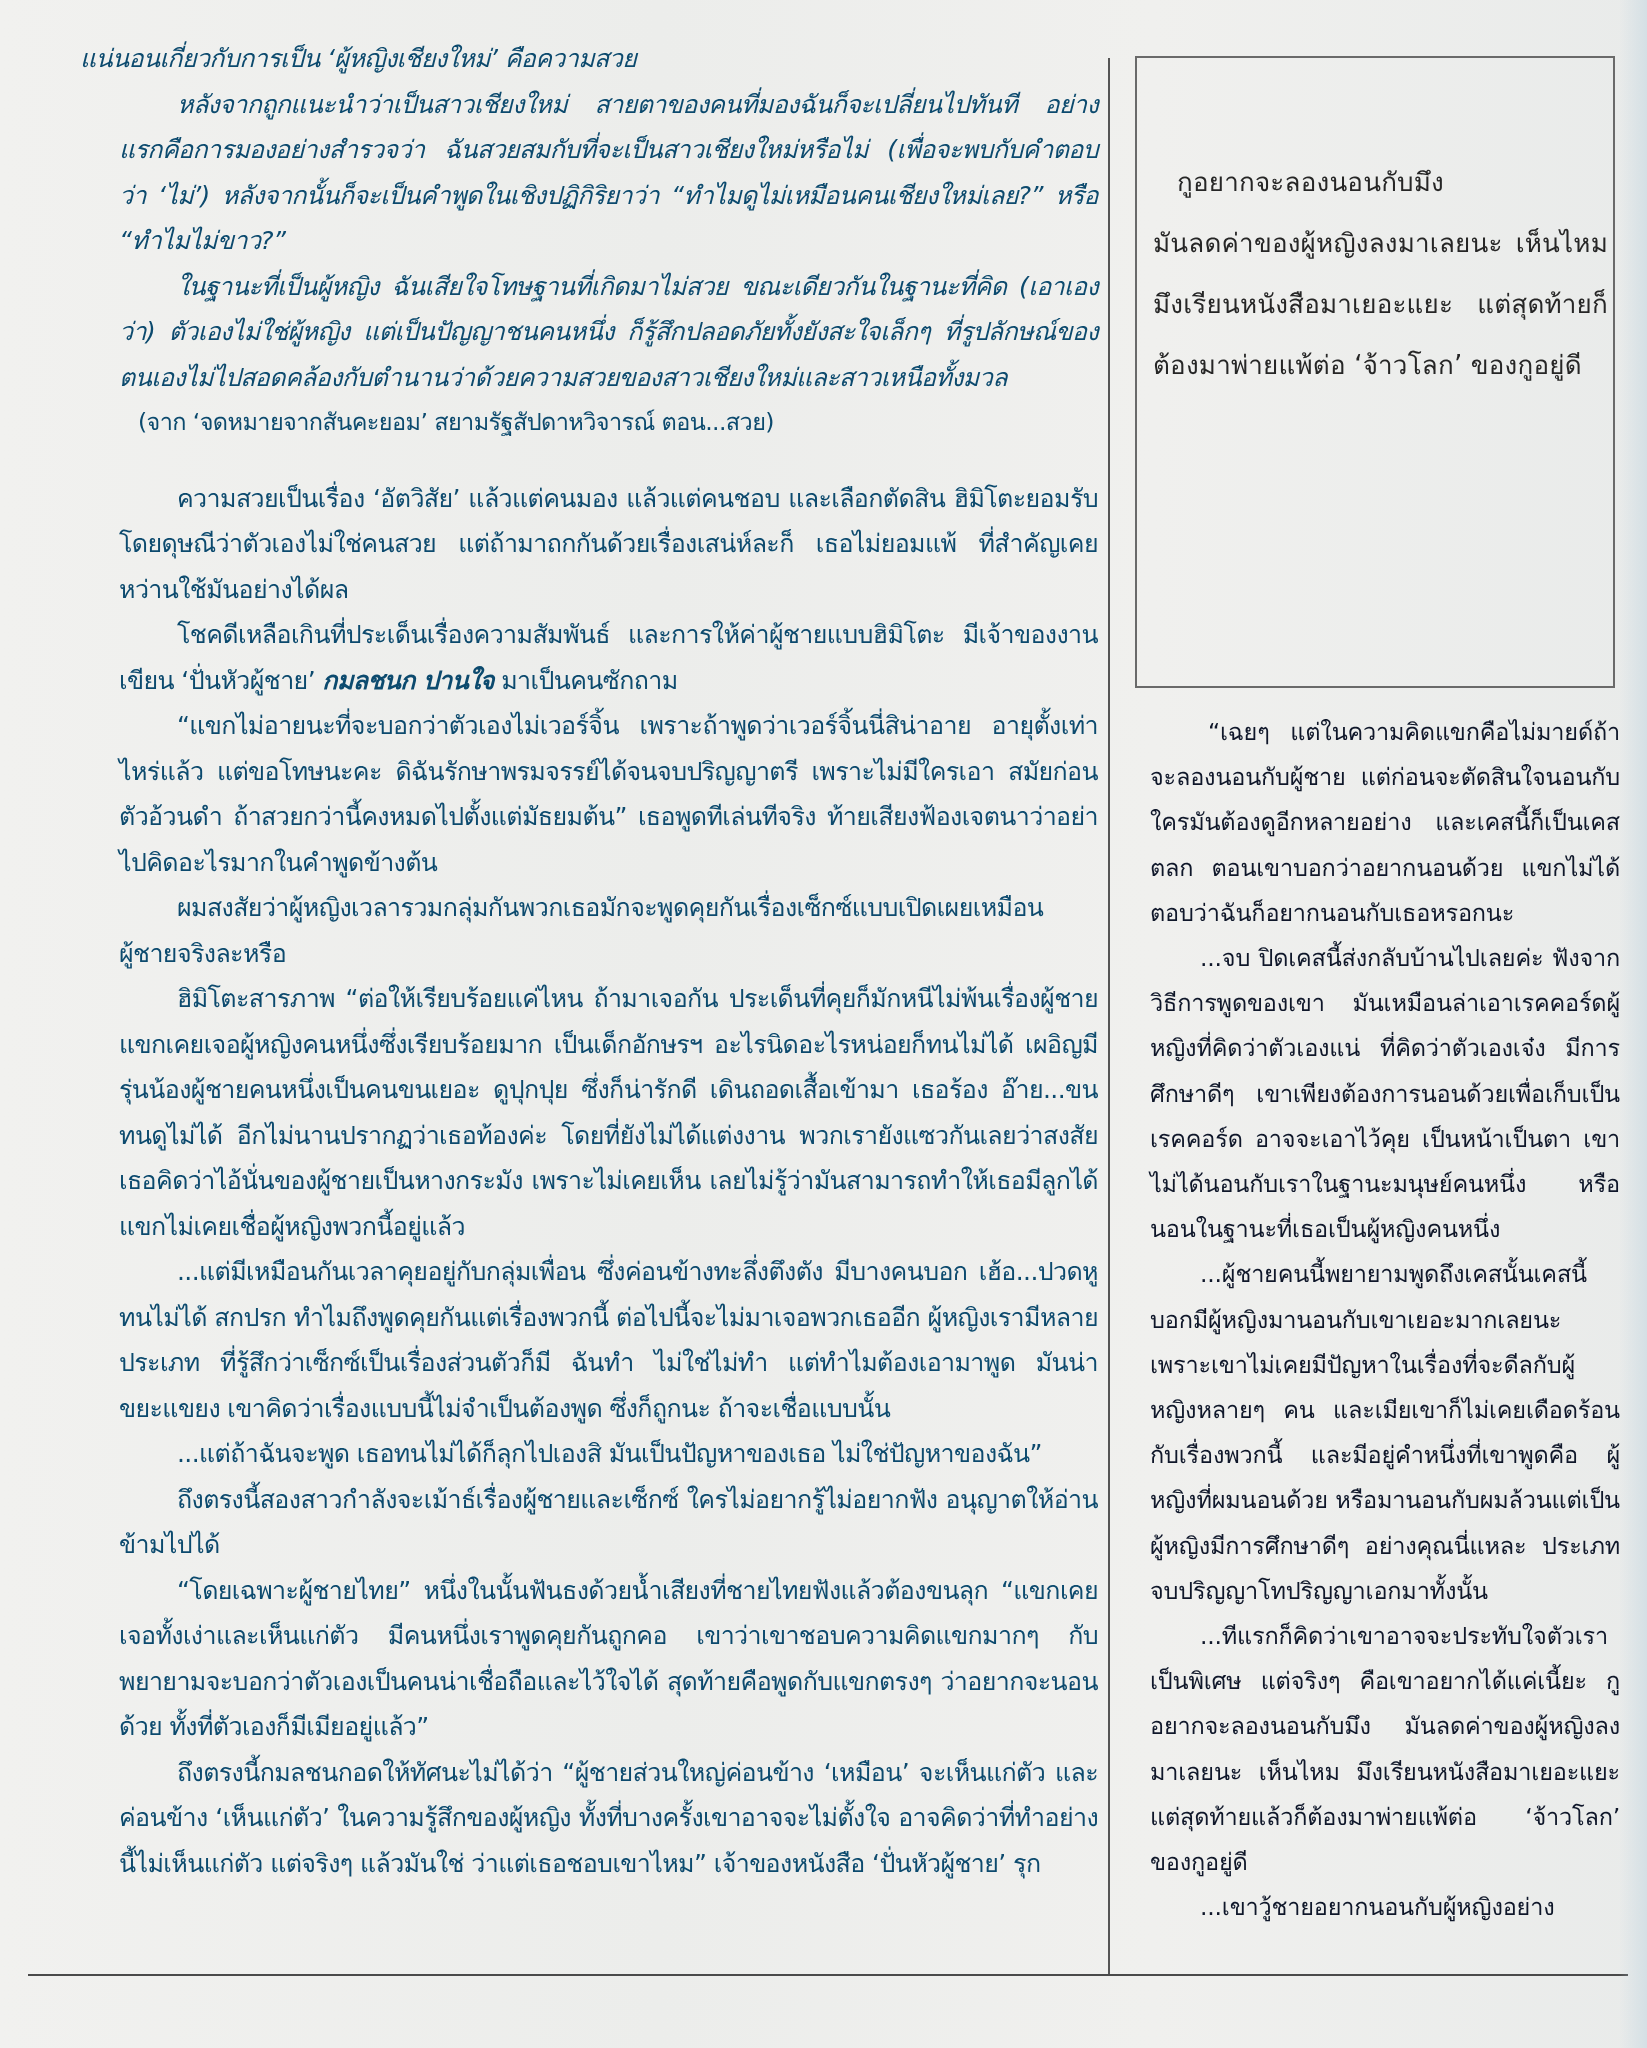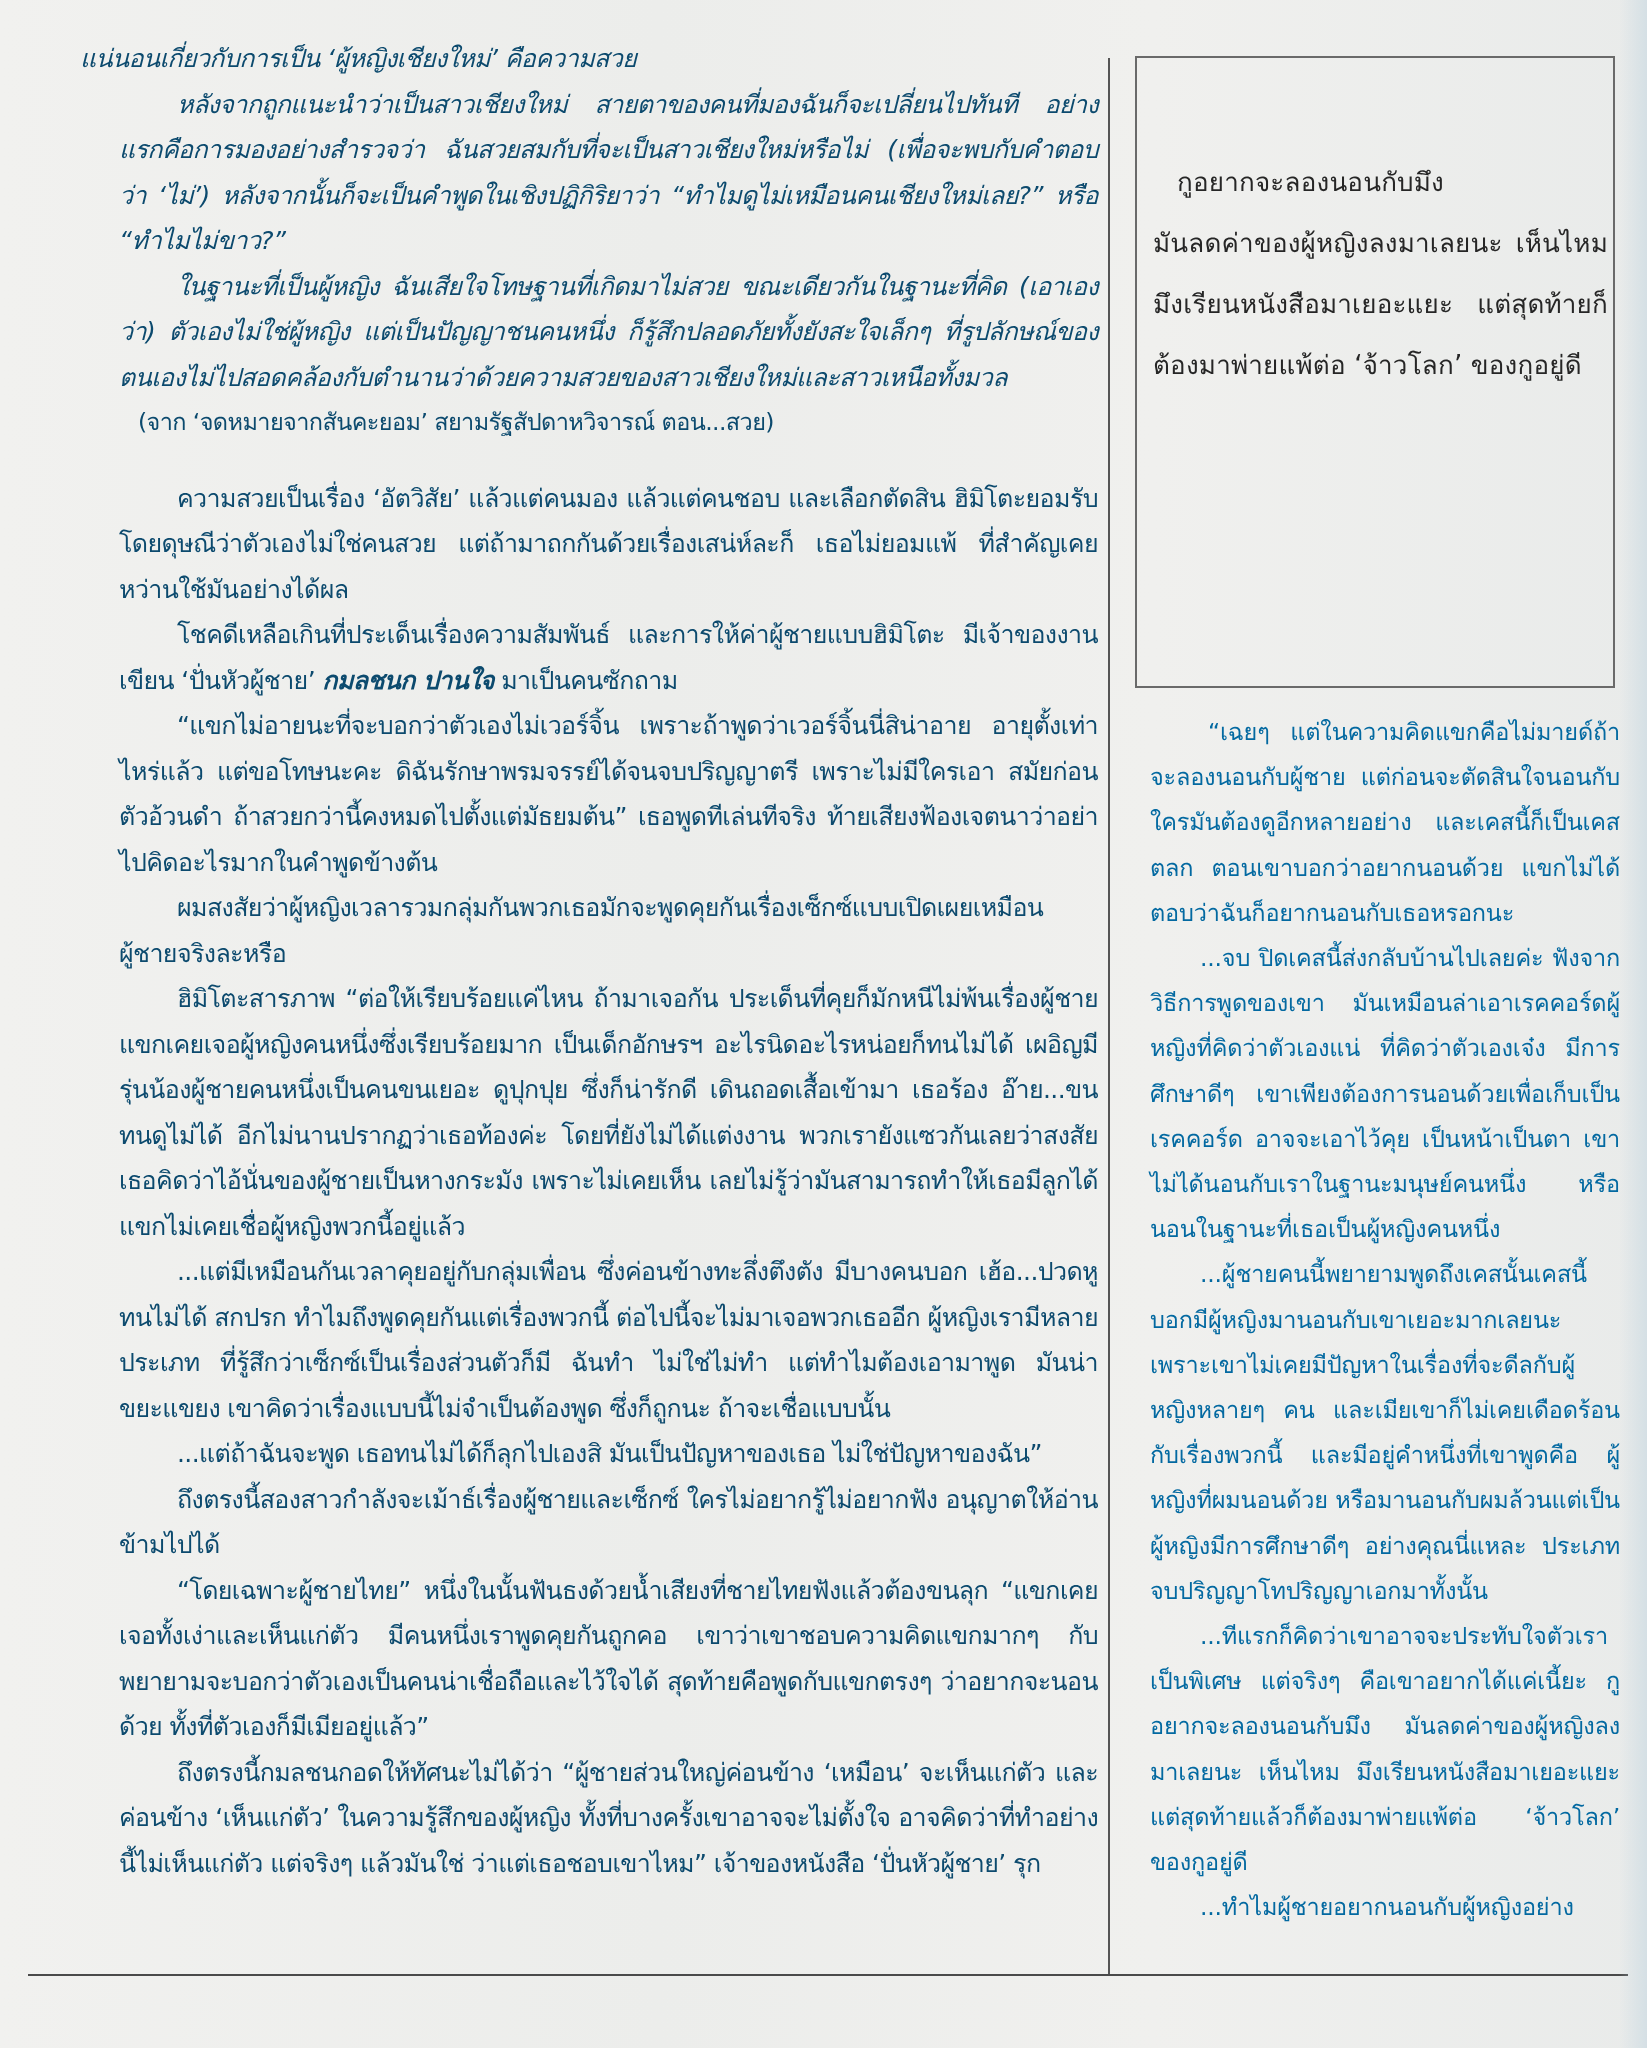--- a/index.html
+++ b/index.html
@@ -47,21 +47,21 @@
       font-size: 26px; line-height: 61px; font-weight: normal;
       color: #262626; text-align: justify; text-align-last: left;
       letter-spacing: 0.2px;
     }
     .pullquote-text .first { text-indent: 24px; display: block; }
 
     .side-col {
       position: absolute; left: 1150px; top: 710px; width: 470px;
       font-family: "DejaVu Sans", sans-serif;
       font-size: 23.5px; line-height: 45.2px;
-      color: #0369a1; letter-spacing: -0.2px;
+      color: #0f172a; letter-spacing: -0.2px;
     }
     .side-col p { margin: 0; text-align: justify; text-align-last: left; }
     .side-col p.indent { text-indent: 58px; }
     .side-col p.ellipsis-indent { text-indent: 50px; }
 
     .edge-shadow {
       position: absolute; right: 0; top: 0; width: 28px; height: 2048px;
       background: linear-gradient(90deg, rgba(220,230,235,0) 0%, rgba(196,214,224,0.55) 100%);
     }
   </style>
@@ -93,18 +93,18 @@
   <div class="pullquote-text">
     <span class="first">กูอยากจะลองนอนกับมึง</span>
     <span>มันลดค่าของผู้หญิงลงมาเลยนะ เห็นไหม มึงเรียนหนังสือมาเยอะแยะ แต่สุดท้ายก็ต้องมาพ่ายแพ้ต่อ ‘จ้าวโลก’ ของกูอยู่ดี</span>
   </div>
 
   <div class="side-col">
     <p class="indent">“เฉยๆ แต่ในความคิดแขกคือไม่มายด์ถ้าจะลองนอนกับผู้ชาย แต่ก่อนจะตัดสินใจนอนกับใครมันต้องดูอีกหลายอย่าง และเคสนี้ก็เป็นเคสตลก ตอนเขาบอกว่าอยากนอนด้วย แขกไม่ได้ตอบว่าฉันก็อยากนอนกับเธอหรอกนะ</p>
     <p class="ellipsis-indent">...จบ ปิดเคสนี้ส่งกลับบ้านไปเลยค่ะ ฟังจากวิธีการพูดของเขา มันเหมือนล่าเอาเรคคอร์ดผู้หญิงที่คิดว่าตัวเองแน่ ที่คิดว่าตัวเองเจ๋ง มีการศึกษาดีๆ เขาเพียงต้องการนอนด้วยเพื่อเก็บเป็นเรคคอร์ด อาจจะเอาไว้คุย เป็นหน้าเป็นตา เขาไม่ได้นอนกับเราในฐานะมนุษย์คนหนึ่ง หรือนอนในฐานะที่เธอเป็นผู้หญิงคนหนึ่ง</p>
     <p class="ellipsis-indent">...ผู้ชายคนนี้พยายามพูดถึงเคสนั้นเคสนี้บอกมีผู้หญิงมานอนกับเขาเยอะมากเลยนะ เพราะเขาไม่เคยมีปัญหาในเรื่องที่จะดีลกับผู้หญิงหลายๆ คน และเมียเขาก็ไม่เคยเดือดร้อนกับเรื่องพวกนี้ และมีอยู่คำหนึ่งที่เขาพูดคือ ผู้หญิงที่ผมนอนด้วย หรือมานอนกับผมล้วนแต่เป็นผู้หญิงมีการศึกษาดีๆ อย่างคุณนี่แหละ ประเภทจบปริญญาโทปริญญาเอกมาทั้งนั้น</p>
     <p class="ellipsis-indent">...ทีแรกก็คิดว่าเขาอาจจะประทับใจตัวเราเป็นพิเศษ แต่จริงๆ คือเขาอยากได้แค่เนี้ยะ กูอยากจะลองนอนกับมึง มันลดค่าของผู้หญิงลงมาเลยนะ เห็นไหม มึงเรียนหนังสือมาเยอะแยะ แต่สุดท้ายแล้วก็ต้องมาพ่ายแพ้ต่อ ‘จ้าวโลก’ ของกูอยู่ดี</p>
-    <p class="ellipsis-indent">...ทำไมผู้ชายอยากนอนกับผู้หญิงอย่าง</p>
+    <p class="ellipsis-indent">...เขาวู้ชายอยากนอนกับผู้หญิงอย่าง</p>
   </div>
 
   <div class="bottom-rule"></div>
   <div class="edge-shadow"></div>
 </div>
 
 </body></html>

